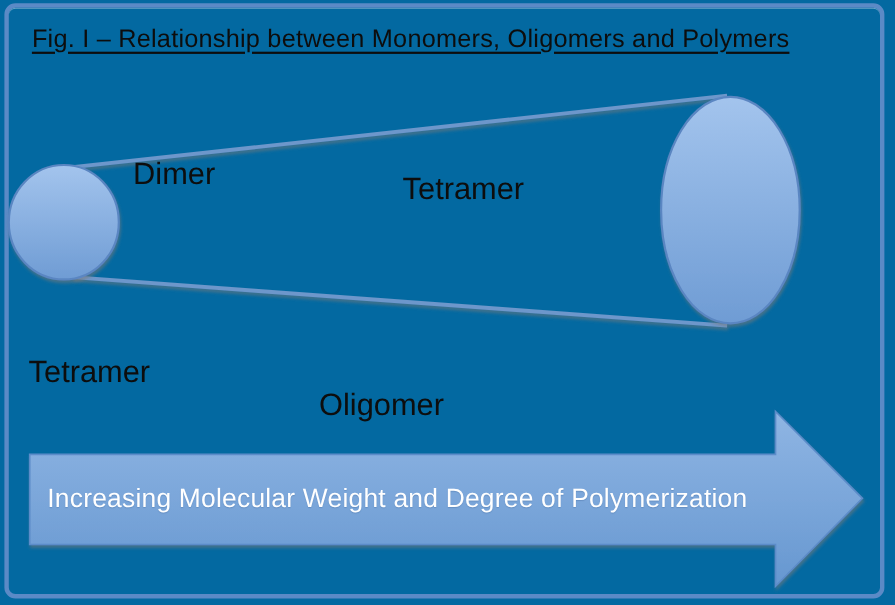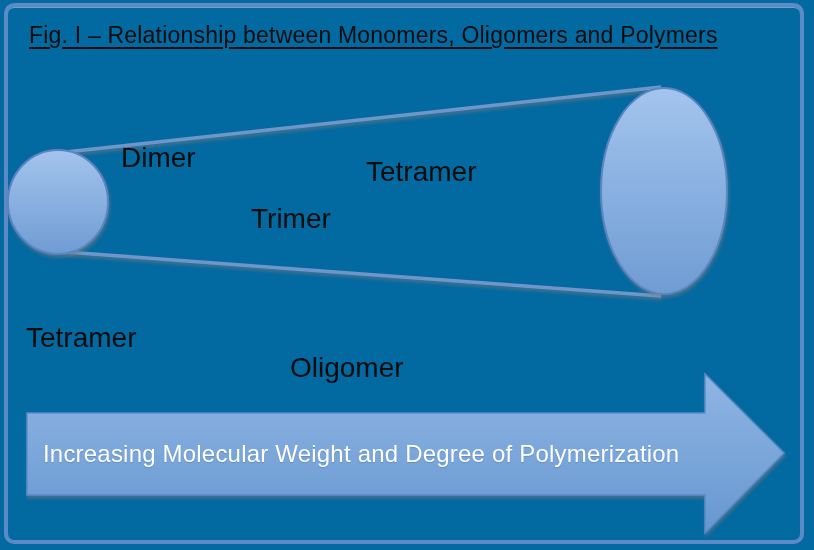--- a/index.html
+++ b/index.html
@@ -85,20 +85,19 @@
 
     <ellipse cx="58" cy="202" rx="50" ry="52" fill="url(#ellipseGrad)" stroke="var(--shape-stroke,#5a86c2)" stroke-width="2" filter="url(#softShadow)"></ellipse>
 
     <ellipse cx="664" cy="191" rx="63" ry="103" fill="url(#ellipseGrad)" stroke="var(--shape-stroke,#5a86c2)" stroke-width="2" filter="url(#softShadow)"></ellipse>
 
     <path d="M27,413 L705,413 L705,374 L784,453 L705,533 L705,495 L27,495 Z" fill="url(#arrowGrad)" stroke="var(--arrow-stroke,#5c8cc9)" stroke-width="1.5" filter="url(#softShadow)"></path>
   </svg>
 
   <div class="lbl lbl-dimer">Dimer</div>
   <div class="lbl lbl-tetramer">Tetramer</div>
-  <div class="lbl lbl-trimer">Trimer</div>
 
   <div class="lbl lbl-monomer">Tetramer</div>
   <div class="lbl lbl-oligomer">Oligomer</div>
 
   <div class="arrow-text">Increasing Molecular Weight and Degree of Polymerization</div>
 
 </div>
 
 </body></html>

